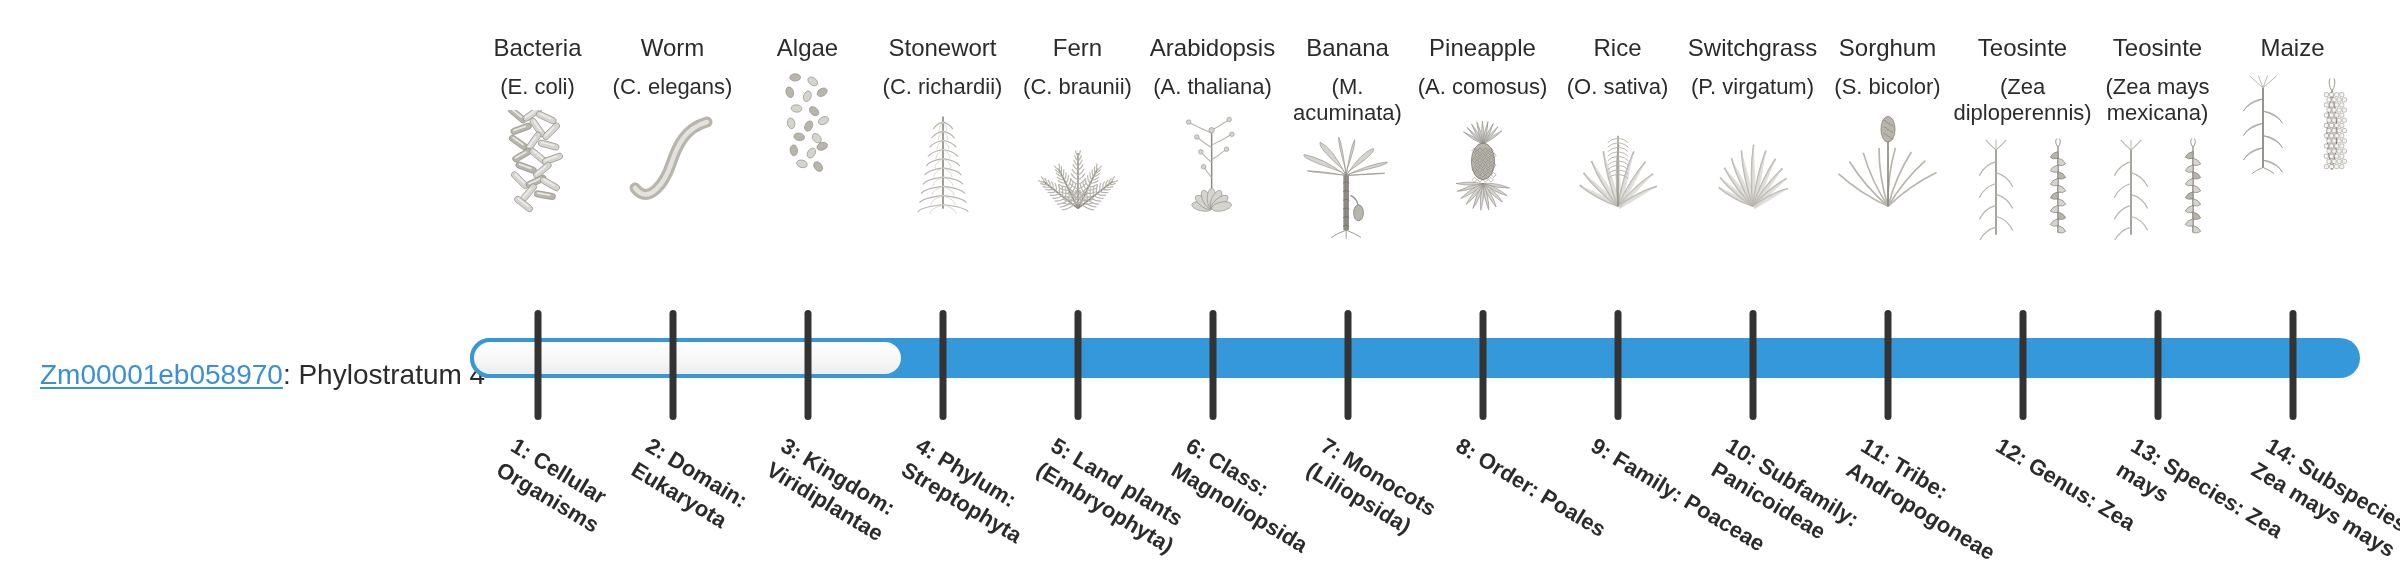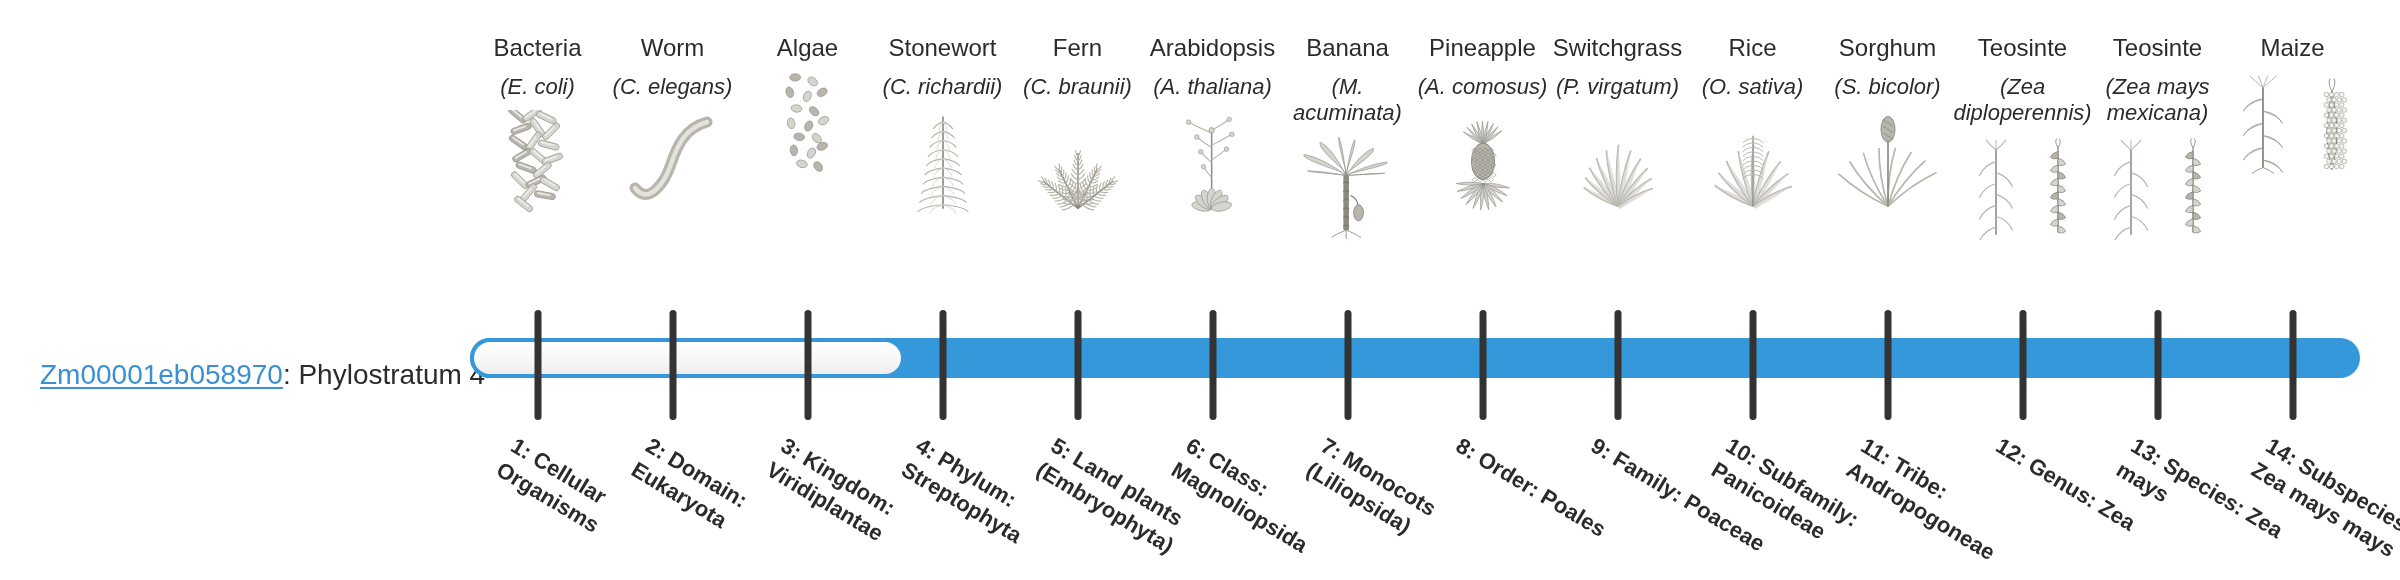--- a/index.html
+++ b/index.html
@@ -60,21 +60,20 @@
     font-size: 24px;
     line-height: 1.15;
     text-align: center;
     color: #2b2b2b;
     white-space: nowrap;
   }
   .species-sci {
     margin-top: 12px;
     font-size: 22px;
     line-height: 1.2;
-    font-style: italic;
     text-align: center;
     color: #2b2b2b;
   }
   .species-art {
     margin-top: 10px;
     height: 104px;
     display: flex;
     align-items: flex-end;
     justify-content: center;
     gap: 4px;
@@ -677,72 +676,20 @@
             <g transform="translate(46,120) rotate(69)">
             <path d="M0 0 q -6 22 -3 44 q 7 -22 3 -44 Z" fill="#d6d4cf" stroke="#8d8a82" stroke-width="0.9"></path>
           </g>
             <g transform="translate(46,120) rotate(86)">
             <path d="M0 0 q -6 22 -3 44 q 7 -22 3 -44 Z" fill="#d6d4cf" stroke="#8d8a82" stroke-width="0.9"></path>
           </g>
           </svg>
         </div>
       </div>
       <div class="species-col">
-        <div class="species-common">Switchgrass</div>
-        <div class="species-sci">(P. virgatum)</div>
-        <div class="species-art">
-          <svg width="100" height="104" viewBox="0 0 100 162">
-            <g transform="translate(50,150) rotate(-62)">
-            <path d="M0 0 q -5 -33.550000000000004 1 -61" stroke="#b8b5ad" stroke-width="2.6" fill="none"></path>
-            <path d="M0 0 q -5 -33.550000000000004 1 -61 q 3 30.5 4 61" fill="#d6d4cf" opacity="0.75"></path>
-          </g>
-            <g transform="translate(50,150) rotate(-49.6)">
-            <path d="M0 0 q -5 -37.400000000000006 1 -68" stroke="#b8b5ad" stroke-width="2.6" fill="none"></path>
-            <path d="M0 0 q -5 -37.400000000000006 1 -68 q 3 34 4 68" fill="#d6d4cf" opacity="0.75"></path>
-          </g>
-            <g transform="translate(50,150) rotate(-37.2)">
-            <path d="M0 0 q -5 -41.25 1 -75" stroke="#b8b5ad" stroke-width="2.6" fill="none"></path>
-            <path d="M0 0 q -5 -41.25 1 -75 q 3 37.5 4 75" fill="#d6d4cf" opacity="0.75"></path>
-          </g>
-            <g transform="translate(50,150) rotate(-24.799999999999997)">
-            <path d="M0 0 q -5 -45.1 1 -82" stroke="#b8b5ad" stroke-width="2.6" fill="none"></path>
-            <path d="M0 0 q -5 -45.1 1 -82 q 3 41 4 82" fill="#d6d4cf" opacity="0.75"></path>
-          </g>
-            <g transform="translate(50,150) rotate(-12.399999999999999)">
-            <path d="M0 0 q -5 -48.95 1 -89" stroke="#b8b5ad" stroke-width="2.6" fill="none"></path>
-            <path d="M0 0 q -5 -48.95 1 -89 q 3 44.5 4 89" fill="#d6d4cf" opacity="0.75"></path>
-          </g>
-            <g transform="translate(50,150) rotate(0)">
-            <path d="M0 0 q -5 -52.800000000000004 1 -96" stroke="#b8b5ad" stroke-width="2.6" fill="none"></path>
-            <path d="M0 0 q -5 -52.800000000000004 1 -96 q 3 48 4 96" fill="#d6d4cf" opacity="0.75"></path>
-          </g>
-            <g transform="translate(50,150) rotate(12.400000000000006)">
-            <path d="M0 0 q -5 -48.95 1 -89" stroke="#b8b5ad" stroke-width="2.6" fill="none"></path>
-            <path d="M0 0 q -5 -48.95 1 -89 q 3 44.5 4 89" fill="#d6d4cf" opacity="0.75"></path>
-          </g>
-            <g transform="translate(50,150) rotate(24.799999999999997)">
-            <path d="M0 0 q -5 -45.1 1 -82" stroke="#b8b5ad" stroke-width="2.6" fill="none"></path>
-            <path d="M0 0 q -5 -45.1 1 -82 q 3 41 4 82" fill="#d6d4cf" opacity="0.75"></path>
-          </g>
-            <g transform="translate(50,150) rotate(37.2)">
-            <path d="M0 0 q -5 -41.25 1 -75" stroke="#b8b5ad" stroke-width="2.6" fill="none"></path>
-            <path d="M0 0 q -5 -41.25 1 -75 q 3 37.5 4 75" fill="#d6d4cf" opacity="0.75"></path>
-          </g>
-            <g transform="translate(50,150) rotate(49.60000000000001)">
-            <path d="M0 0 q -5 -37.400000000000006 1 -68" stroke="#b8b5ad" stroke-width="2.6" fill="none"></path>
-            <path d="M0 0 q -5 -37.400000000000006 1 -68 q 3 34 4 68" fill="#d6d4cf" opacity="0.75"></path>
-          </g>
-            <g transform="translate(50,150) rotate(62)">
-            <path d="M0 0 q -5 -33.550000000000004 1 -61" stroke="#b8b5ad" stroke-width="2.6" fill="none"></path>
-            <path d="M0 0 q -5 -33.550000000000004 1 -61 q 3 30.5 4 61" fill="#d6d4cf" opacity="0.75"></path>
-          </g>
-          </svg>
-        </div>
-      </div>
-      <div class="species-col">
         <div class="species-common">Rice</div>
         <div class="species-sci">(O. sativa)</div>
         <div class="species-art">
           <svg width="100" height="104" viewBox="0 0 100 162">
             <g transform="translate(50,150) rotate(-62)">
             <path d="M0 0 q -5 -37.400000000000006 1 -68" stroke="#b8b5ad" stroke-width="2.6" fill="none"></path>
             <path d="M0 0 q -5 -37.400000000000006 1 -68 q 3 34 4 68" fill="#d6d4cf" opacity="0.75"></path>
           </g>
             <g transform="translate(50,150) rotate(-46.5)">
             <path d="M0 0 q -5 -41.25 1 -75" stroke="#b8b5ad" stroke-width="2.6" fill="none"></path>
@@ -779,20 +726,72 @@
             <path d="M50 150 L50 40" stroke="#8d8a82" stroke-width="2" fill="none"></path>
             <path d="M50 44 q -11 1 -16 7 M50 44 q 11 1 16 7" stroke="#b8b5ad" stroke-width="1.5" fill="none"></path>
             <path d="M50 51 q -11 1 -16 7 M50 51 q 11 1 16 7" stroke="#b8b5ad" stroke-width="1.5" fill="none"></path>
             <path d="M50 58 q -11 1 -16 7 M50 58 q 11 1 16 7" stroke="#b8b5ad" stroke-width="1.5" fill="none"></path>
             <path d="M50 65 q -11 1 -16 7 M50 65 q 11 1 16 7" stroke="#b8b5ad" stroke-width="1.5" fill="none"></path>
             <path d="M50 72 q -11 1 -16 7 M50 72 q 11 1 16 7" stroke="#b8b5ad" stroke-width="1.5" fill="none"></path>
             <path d="M50 79 q -11 1 -16 7 M50 79 q 11 1 16 7" stroke="#b8b5ad" stroke-width="1.5" fill="none"></path>
             <path d="M50 86 q -11 1 -16 7 M50 86 q 11 1 16 7" stroke="#b8b5ad" stroke-width="1.5" fill="none"></path>
             <path d="M50 93 q -11 1 -16 7 M50 93 q 11 1 16 7" stroke="#b8b5ad" stroke-width="1.5" fill="none"></path>
             <path d="M50 100 q -11 1 -16 7 M50 100 q 11 1 16 7" stroke="#b8b5ad" stroke-width="1.5" fill="none"></path>
+          </svg>
+        </div>
+      </div>
+      <div class="species-col">
+        <div class="species-common">Switchgrass</div>
+        <div class="species-sci">(P. virgatum)</div>
+        <div class="species-art">
+          <svg width="100" height="104" viewBox="0 0 100 162">
+            <g transform="translate(50,150) rotate(-62)">
+            <path d="M0 0 q -5 -33.550000000000004 1 -61" stroke="#b8b5ad" stroke-width="2.6" fill="none"></path>
+            <path d="M0 0 q -5 -33.550000000000004 1 -61 q 3 30.5 4 61" fill="#d6d4cf" opacity="0.75"></path>
+          </g>
+            <g transform="translate(50,150) rotate(-49.6)">
+            <path d="M0 0 q -5 -37.400000000000006 1 -68" stroke="#b8b5ad" stroke-width="2.6" fill="none"></path>
+            <path d="M0 0 q -5 -37.400000000000006 1 -68 q 3 34 4 68" fill="#d6d4cf" opacity="0.75"></path>
+          </g>
+            <g transform="translate(50,150) rotate(-37.2)">
+            <path d="M0 0 q -5 -41.25 1 -75" stroke="#b8b5ad" stroke-width="2.6" fill="none"></path>
+            <path d="M0 0 q -5 -41.25 1 -75 q 3 37.5 4 75" fill="#d6d4cf" opacity="0.75"></path>
+          </g>
+            <g transform="translate(50,150) rotate(-24.799999999999997)">
+            <path d="M0 0 q -5 -45.1 1 -82" stroke="#b8b5ad" stroke-width="2.6" fill="none"></path>
+            <path d="M0 0 q -5 -45.1 1 -82 q 3 41 4 82" fill="#d6d4cf" opacity="0.75"></path>
+          </g>
+            <g transform="translate(50,150) rotate(-12.399999999999999)">
+            <path d="M0 0 q -5 -48.95 1 -89" stroke="#b8b5ad" stroke-width="2.6" fill="none"></path>
+            <path d="M0 0 q -5 -48.95 1 -89 q 3 44.5 4 89" fill="#d6d4cf" opacity="0.75"></path>
+          </g>
+            <g transform="translate(50,150) rotate(0)">
+            <path d="M0 0 q -5 -52.800000000000004 1 -96" stroke="#b8b5ad" stroke-width="2.6" fill="none"></path>
+            <path d="M0 0 q -5 -52.800000000000004 1 -96 q 3 48 4 96" fill="#d6d4cf" opacity="0.75"></path>
+          </g>
+            <g transform="translate(50,150) rotate(12.400000000000006)">
+            <path d="M0 0 q -5 -48.95 1 -89" stroke="#b8b5ad" stroke-width="2.6" fill="none"></path>
+            <path d="M0 0 q -5 -48.95 1 -89 q 3 44.5 4 89" fill="#d6d4cf" opacity="0.75"></path>
+          </g>
+            <g transform="translate(50,150) rotate(24.799999999999997)">
+            <path d="M0 0 q -5 -45.1 1 -82" stroke="#b8b5ad" stroke-width="2.6" fill="none"></path>
+            <path d="M0 0 q -5 -45.1 1 -82 q 3 41 4 82" fill="#d6d4cf" opacity="0.75"></path>
+          </g>
+            <g transform="translate(50,150) rotate(37.2)">
+            <path d="M0 0 q -5 -41.25 1 -75" stroke="#b8b5ad" stroke-width="2.6" fill="none"></path>
+            <path d="M0 0 q -5 -41.25 1 -75 q 3 37.5 4 75" fill="#d6d4cf" opacity="0.75"></path>
+          </g>
+            <g transform="translate(50,150) rotate(49.60000000000001)">
+            <path d="M0 0 q -5 -37.400000000000006 1 -68" stroke="#b8b5ad" stroke-width="2.6" fill="none"></path>
+            <path d="M0 0 q -5 -37.400000000000006 1 -68 q 3 34 4 68" fill="#d6d4cf" opacity="0.75"></path>
+          </g>
+            <g transform="translate(50,150) rotate(62)">
+            <path d="M0 0 q -5 -33.550000000000004 1 -61" stroke="#b8b5ad" stroke-width="2.6" fill="none"></path>
+            <path d="M0 0 q -5 -33.550000000000004 1 -61 q 3 30.5 4 61" fill="#d6d4cf" opacity="0.75"></path>
+          </g>
           </svg>
         </div>
       </div>
       <div class="species-col">
         <div class="species-common">Sorghum</div>
         <div class="species-sci">(S. bicolor)</div>
         <div class="species-art">
           <svg width="100" height="104" viewBox="0 0 100 162">
             <g transform="translate(50,150) rotate(-58)">
             <path d="M0 0 q -6 -48 2 -92" stroke="#b8b5ad" stroke-width="2.6" fill="none"></path>

